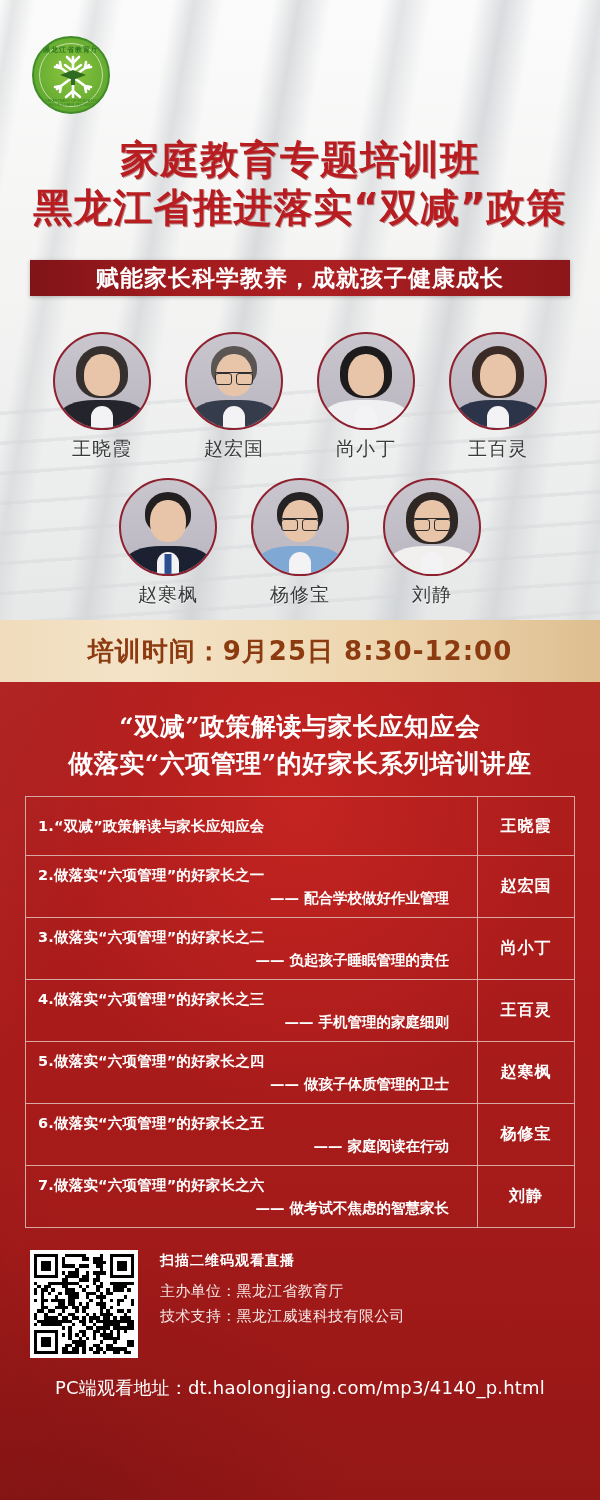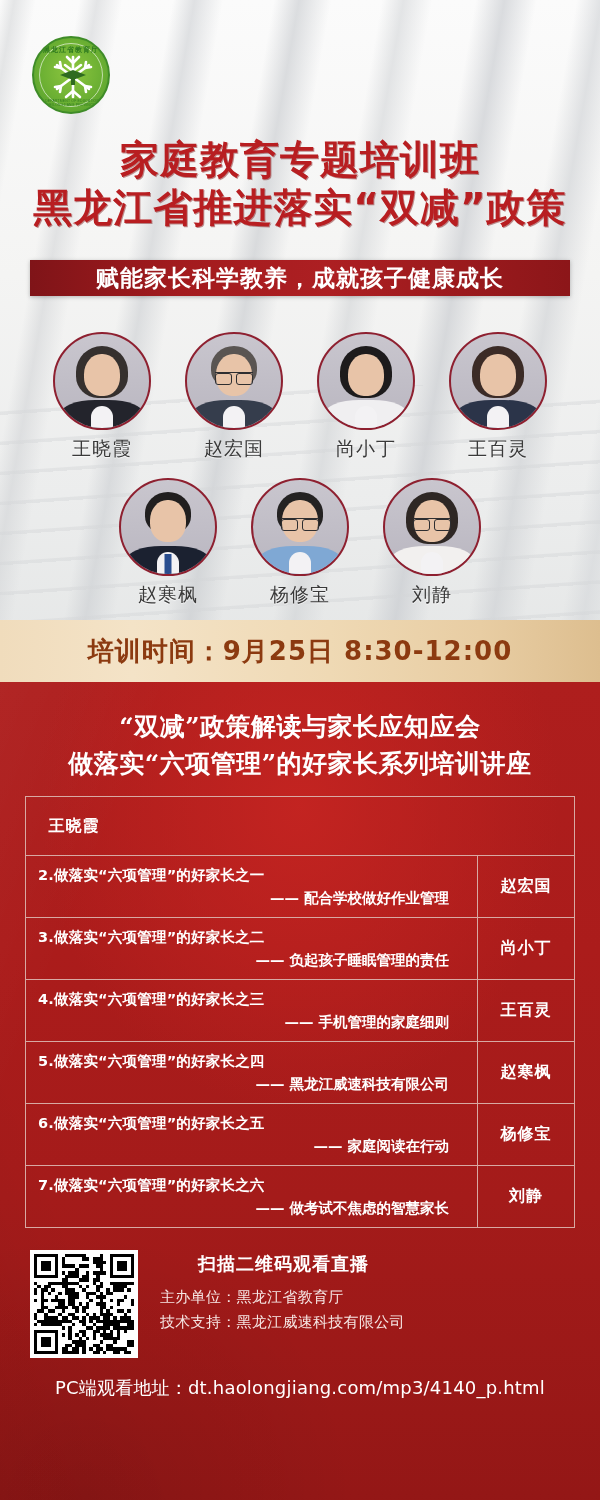--- a/index.html
+++ b/index.html
@@ -346,24 +346,23 @@
     background: #ffffff;
     padding: 4px;
     flex: 0 0 auto;
   }
   .qr svg { display: block; }
   .footer-text { padding-top: 2px; }
   .footer-title {
     color: #ffffff;
     font-family: "DejaVu Sans", "Liberation Sans", sans-serif;
     font-weight: bold;
-    font-size: 18px;
+    font-size: 14px;
     letter-spacing: 1px;
     margin-bottom: 9px;
-    margin-left: 38px;
   }
   .footer-line {
     color: #f6e6e4;
     font-family: "DejaVu Sans", "Liberation Sans", sans-serif;
     font-size: 15px;
     line-height: 25px;
     letter-spacing: .3px;
   }
   .pc-url {
     position: relative;
@@ -498,20 +497,23 @@
   <div class="red-section">
     <div class="red-texture"></div>
 
     <div class="section-heading">
       <div class="section-heading-line">“双减”政策解读与家长应知应会</div>
       <div class="section-heading-line">做落实“六项管理”的好家长系列培训讲座</div>
     </div>
 
     <div class="schedule">
         <div class="srow">
+          <div class="scell-topic">
+            <div class="topic-main">1.“双减”政策解读与家长应知应会</div>
+          </div>
           <div class="scell-speaker">王晓霞</div>
         </div>
         <div class="srow">
           <div class="scell-topic">
             <div class="topic-main">2.做落实“六项管理”的好家长之一</div>
             <div class="topic-sub">—— 配合学校做好作业管理</div>
           </div>
           <div class="scell-speaker">赵宏国</div>
         </div>
         <div class="srow">
@@ -524,21 +526,21 @@
         <div class="srow">
           <div class="scell-topic">
             <div class="topic-main">4.做落实“六项管理”的好家长之三</div>
             <div class="topic-sub">—— 手机管理的家庭细则</div>
           </div>
           <div class="scell-speaker">王百灵</div>
         </div>
         <div class="srow">
           <div class="scell-topic">
             <div class="topic-main">5.做落实“六项管理”的好家长之四</div>
-            <div class="topic-sub">—— 黑龙江威速科技有限公司</div>
+            <div class="topic-sub">—— 做孩子体质管理的卫士</div>
           </div>
           <div class="scell-speaker">赵寒枫</div>
         </div>
         <div class="srow">
           <div class="scell-topic">
             <div class="topic-main">6.做落实“六项管理”的好家长之五</div>
             <div class="topic-sub">—— 家庭阅读在行动</div>
           </div>
           <div class="scell-speaker">杨修宝</div>
         </div>

